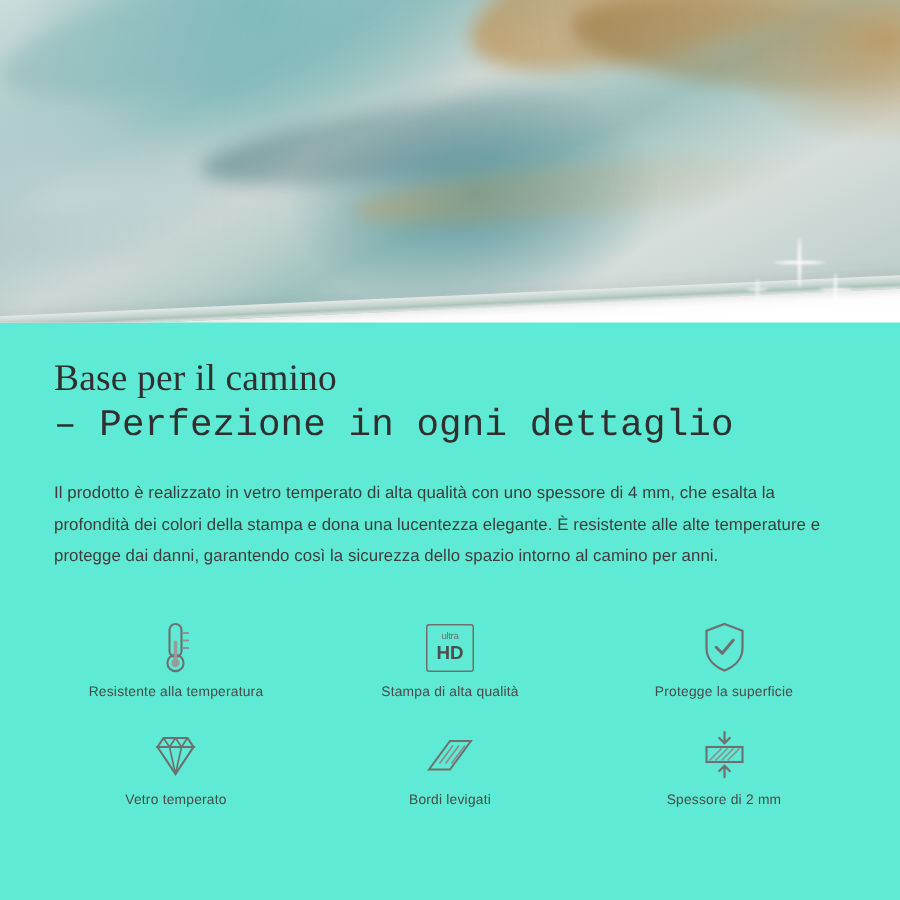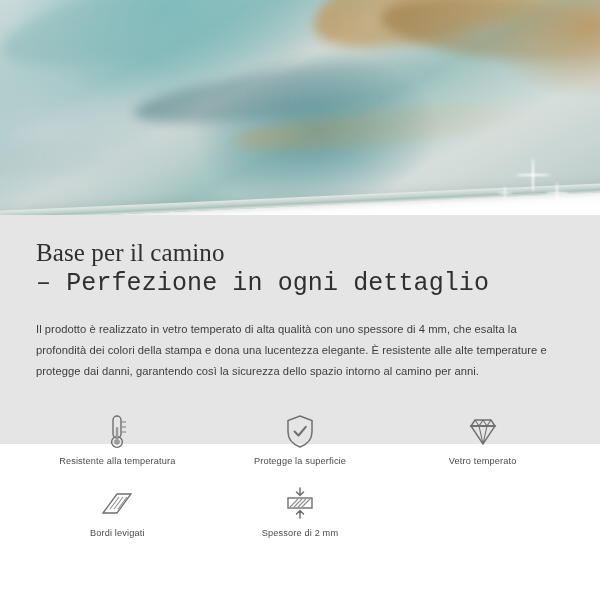--- a/index.html
+++ b/index.html
@@ -10,22 +10,22 @@
     width: 600px;
     height: 600px;
     background: #ffffff;
     font-family: "Liberation Sans", sans-serif;
     overflow: hidden;
   }
 
   .page {
     position: relative;
     width: 600px;
-    height: 444px;
-    background: #e5e5e5;
+    height: 600px;
+    background: #5eead4;
   }
 
   
   .hero {
     position: relative;
     width: 600px;
     height: 215px;
     overflow: hidden;
     background: #ffffff;
   }
@@ -210,20 +210,29 @@
           <circle cx="17" cy="30" r="2.8" fill="#9a9a9a"></circle>
           <rect x="15.8" y="15" width="2.4" height="13" rx="1.2" fill="#9a9a9a"></rect>
           <line x1="22" y1="10" x2="26" y2="10" stroke="#8d8d8d" stroke-width="1.2"></line>
           <line x1="22" y1="15" x2="26" y2="15" stroke="#8d8d8d" stroke-width="1.2"></line>
           <line x1="22" y1="20" x2="26" y2="20" stroke="#8d8d8d" stroke-width="1.2"></line>
         </svg>
       </div>
       <div class="cap">Resistente alla temperatura</div>
     </div>
 
+    <div class="feature">
+      <div class="ico">
+        <div class="hd-badge">
+          <span class="u">ultra</span>
+          <span class="h">HD</span>
+        </div>
+      </div>
+      <div class="cap">Stampa di alta qualità</div>
+    </div>
 
     <div class="feature">
       <div class="ico">
         <svg width="34" height="40" viewBox="0 0 34 40" fill="none">
           <path d="M17 4 L29 8.5 V20 C29 27.5 23.5 32.5 17 35 C10.5 32.5 5 27.5 5 20 V8.5 Z" stroke="#6f6f6f" stroke-width="1.5" fill="none"></path>
           <path d="M11.5 19.5 L15.5 23.5 L22.8 14.8" stroke="#6f6f6f" stroke-width="2" stroke-linecap="round" stroke-linejoin="round" fill="none"></path>
         </svg>
       </div>
       <div class="cap">Protegge la superficie</div>
     </div>

